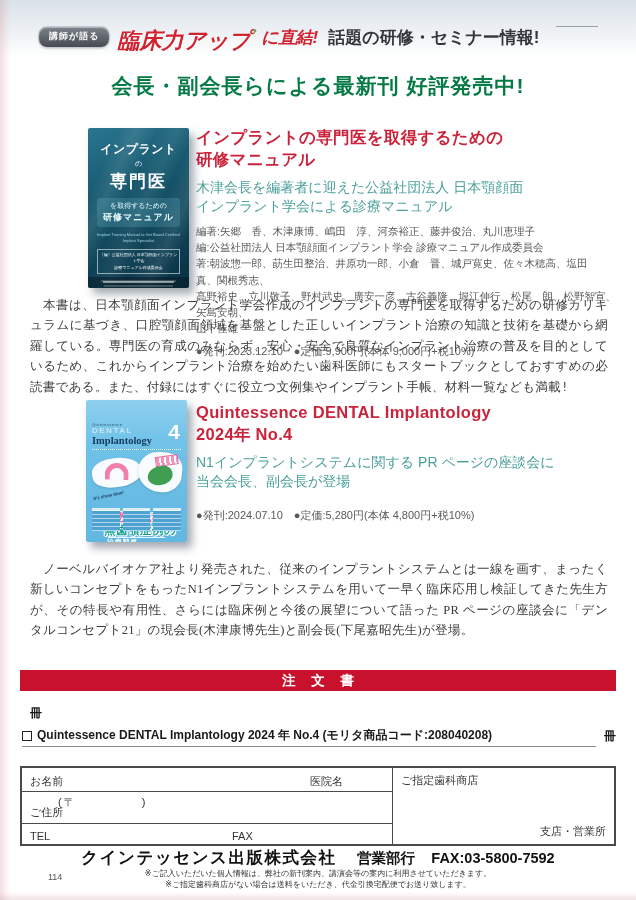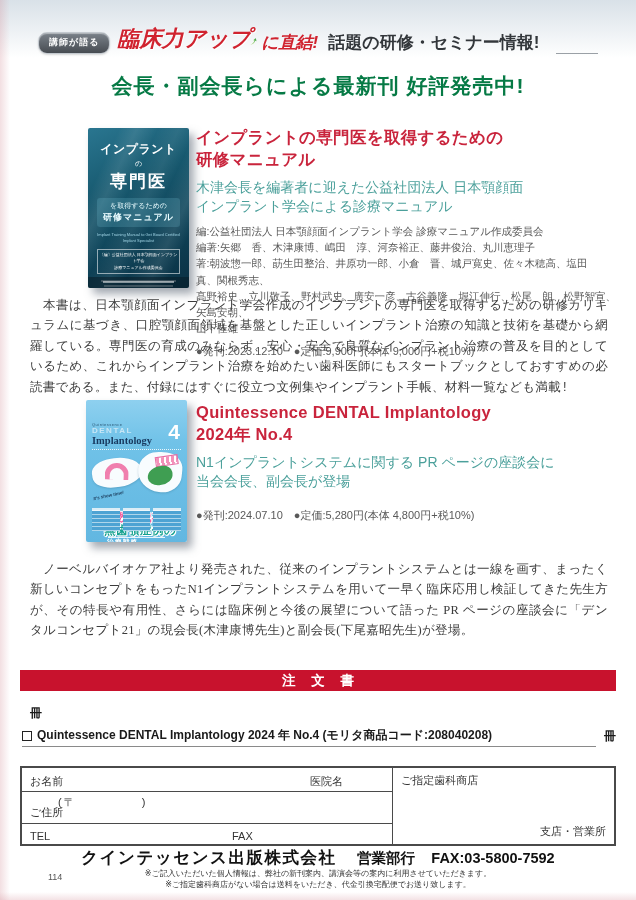--- a/index.html
+++ b/index.html
@@ -11,21 +11,21 @@
   }
   .top-grad { position:absolute; top:0; left:0; right:0; height:58px;
     background: linear-gradient(180deg,#d9e1e8 0%,#e8edf1 40%,#ffffff 100%); }
   .edge-left { position:absolute; left:0; top:0; bottom:0; width:10px; pointer-events:none;
     background: linear-gradient(90deg, rgba(210,140,150,.28), rgba(210,140,150,0)); }
   .edge-bottom { position:absolute; left:0; right:0; bottom:0; height:8px; pointer-events:none;
     background: linear-gradient(0deg, rgba(210,140,150,.25), rgba(210,140,150,0)); }
 
   
   .header { position:absolute; top:26px; left:38px; right:38px; height:28px;
-    display:flex; align-items:flex-end; }
+    display:flex; align-items:flex-start; }
   .badge { background: linear-gradient(#7b828a,#474c52); color:#fff; font-size:9px; font-weight:bold;
     letter-spacing:1px; padding:3px 10px 4px; border-radius:9px; border:1px solid #c3c9cf;
     box-shadow: inset 0 1px 1px rgba(255,255,255,.45), 0 1px 2px rgba(0,0,0,.15); white-space:nowrap; }
   .brand { color:#d0232f; font-size:22px; font-weight:bold; font-style:italic; margin-left:7px;
     text-shadow: 1px 1px 0 rgba(255,255,255,.9); white-space:nowrap; }
   .leaf { margin-left:-2px; margin-top:-6px; }
   .suffix { color:#d0232f; font-size:17px; font-weight:bold; font-style:italic; margin-left:4px; white-space:nowrap; }
   .tagline { color:#33373b; font-size:17px; font-weight:bold; margin-left:10px; white-space:nowrap; }
   .hline { width:140px; height:1px; background:#9aa0a6; margin-left:16px; }
 
@@ -186,22 +186,22 @@
   <div class="info info1">
     <div class="btitle">
       <span>インプラントの専門医を取得するための</span><br>
       <span>研修マニュアル</span>
     </div>
     <div class="bsub">
       <span>木津会長を編著者に迎えた公益社団法人 日本顎顔面</span><br>
       <span>インプラント学会による診療マニュアル</span>
     </div>
     <div class="bcredits">
+      <div>編著:矢郷　香、木津康博、嶋田　淳、河奈裕正、藤井俊治、丸川恵理子</div>
       <div>編:公益社団法人 日本顎顔面インプラント学会 診療マニュアル作成委員会</div>
-      <div>編著:矢郷　香、木津康博、嶋田　淳、河奈裕正、藤井俊治、丸川恵理子</div>
       <div>著:朝波惣一郎、莇生田整治、井原功一郎、小倉　晋、城戸寛史、佐々木穂高、塩田　真、関根秀志、</div>
       <div>髙野裕史、立川敬子、野村武史、廣安一彦、古谷義隆、堀江伸行、松尾　朗、松野智宣、矢島安朝、</div>
       <div>山下佳雄</div>
     </div>
     <div class="bpub">●発刊:2023.12.10　●定価:9,900円(本体 9,000円+税10%)</div>
   </div>
 
   <p class="para para1">　本書は、日本顎顔面インプラント学会作成のインプラントの専門医を取得するための研修カリキュラムに基づき、口腔顎顔面領域を基盤とした正しいインプラント治療の知識と技術を基礎から網羅している。専門医の育成のみならず、安心・安全で良質なインプラント治療の普及を目的としているため、これからインプラント治療を始めたい歯科医師にもスタートブックとしておすすめの必読書である。また、付録にはすぐに役立つ文例集やインプラント手帳、材料一覧なども満載!</p>
 
   <div class="cover cover2">

